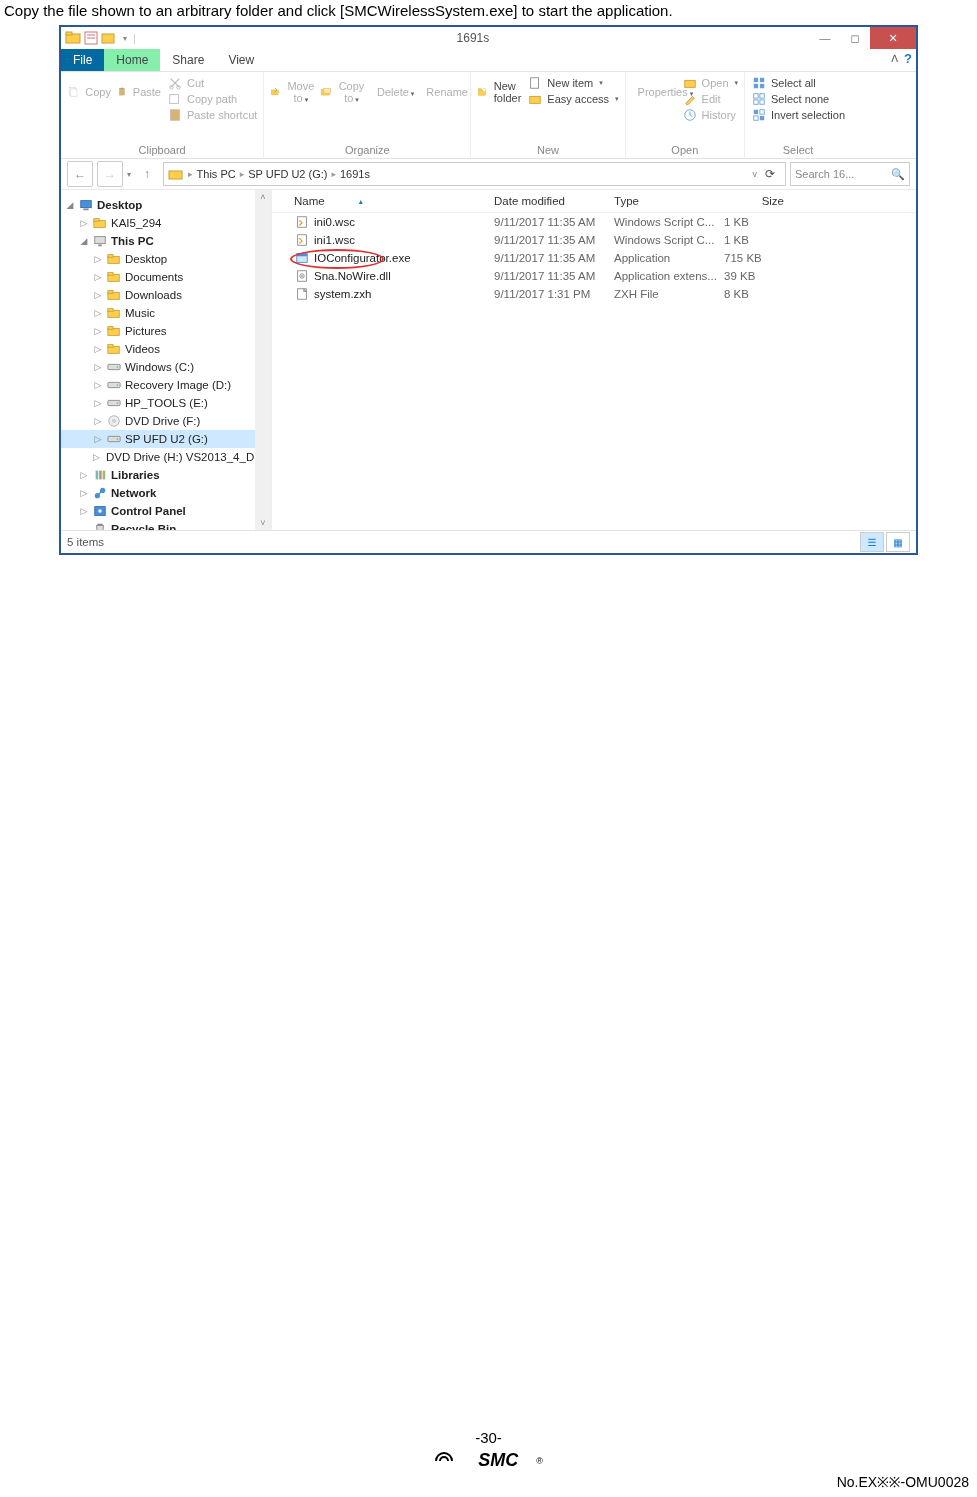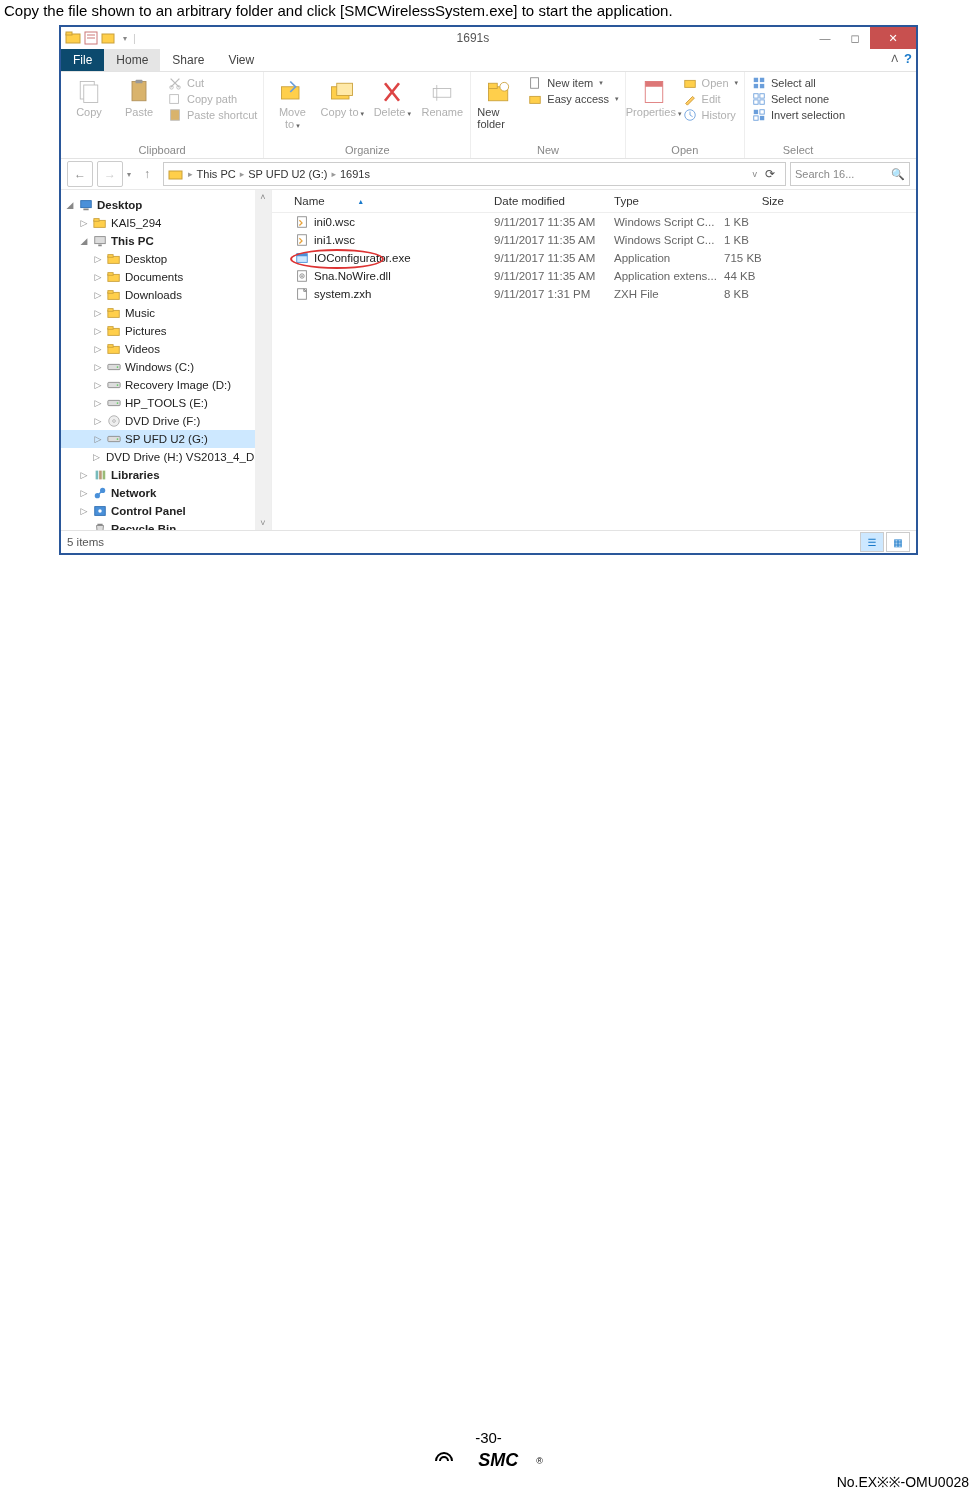--- a/index.html
+++ b/index.html
@@ -12,32 +12,32 @@
 .titlebar .qat { display: flex; align-items: center; gap: 2px; padding-left: 4px; }
 .qat-icon { width: 16px; height: 16px; display: inline-block; }
 .titlebar .title-text { flex: 1; text-align: center; color: #555; font-size: 12px; }
 .titlebar .wincontrols { display: flex; }
 .winbtn { width: 30px; height: 22px; display: flex; align-items: center; justify-content: center; color: #777; font-size: 11px; }
 .winbtn.close { background: #c8504f; color: #fff; width: 46px; }
 
 
 .ribbon-tabs { height: 22px; display: flex; align-items: flex-end; background: #fff; border-bottom: 1px solid #e3e3e3; position: relative; }
 .tab { padding: 4px 12px; font-size: 12px; color: #444; }
-.tab.file { background: #0c4a6e; color: #fff; }
-.tab.active { background: #e5e5e5; }
+.tab.file { background: #0369a1; color: #fff; }
+.tab.active { background: #86efac; }
 .ribbon-right { position: absolute; right: 4px; top: 2px; display: flex; gap: 6px; align-items: center; }
 .help-icon { color: #1979ca; font-weight: bold; font-size: 13px; }
 .chev { color: #555; font-size: 10px; }
 
 
 .ribbon-body { height: 86px; background: #fff; border-bottom: 1px solid #e3e3e3; display: flex; }
 .rgroup { border-right: 1px solid #eee; display: flex; flex-direction: column; justify-content: space-between; padding: 4px 6px 2px 6px; }
 .rgroup-label { text-align: center; color: #888; font-size: 11px; }
 .rgroup-content { display: flex; align-items: flex-start; gap: 6px; flex: 1; }
-.bigbtn { display: flex; flex-direction: column; align-items: center; width: 44px; color: #444; gap: 0; padding-top: 2px; }
+.bigbtn { display: flex; flex-direction: row; align-items: center; width: 44px; color: #444; gap: 6px; padding-top: 2px; }
 .bigbtn.disabled, .smallbtn.disabled { color: #b0b0b0; text-align: center; }
 .bigbtn .ico { width: 30px; height: 28px; }
 .smallcol { display: flex; flex-direction: column; gap: 2px; }
 .smallbtn { display: flex; align-items: center; gap: 4px; color: #444; white-space: nowrap; }
 .smallbtn .ico16 { width: 16px; height: 14px; }
 .drop { font-size: 7px; color: #666; margin-left: 2px; }
 
 
 .addressbar { height: 30px; background: #fff; border-bottom: 1px solid #e9e9e9; display: flex; align-items: center; padding: 0 6px; gap: 4px; }
 .navbtn { width: 24px; height: 24px; border: 1px solid #ccc; border-radius: 2px; display: flex; align-items: center; justify-content: center; color: #888; font-size: 12px; }
@@ -542,21 +542,21 @@
               <div class="fname">
                 <svg class="ticon" viewBox="0 0 16 16">
                   <rect x="3" y="2" width="10" height="12" fill="#fff" stroke="#888"></rect>
                   <circle cx="8" cy="8" r="2.5" fill="none" stroke="#888"></circle>
                   <circle cx="8" cy="8" r="1" fill="#888"></circle>
                 </svg>
                 <span>Sna.NoWire.dll</span>
               </div>
               <div class="fdate">9/11/2017 11:35 AM</div>
               <div class="ftype">Application extens...</div>
-              <div class="fsize">44 KB</div>
+              <div class="fsize">39 KB</div>
             </div>
             <div class="frow" style="position: relative;">
               <div class="fname">
                 <svg class="ticon" viewBox="0 0 16 16">
                   <rect x="3" y="2" width="10" height="12" fill="#fff" stroke="#888"></rect>
                   <polygon points="10,2 13,5 10,5" fill="#ddd" stroke="#888"></polygon>
                 </svg>
                 <span>system.zxh</span>
               </div>
               <div class="fdate">9/11/2017 1:31 PM</div>

